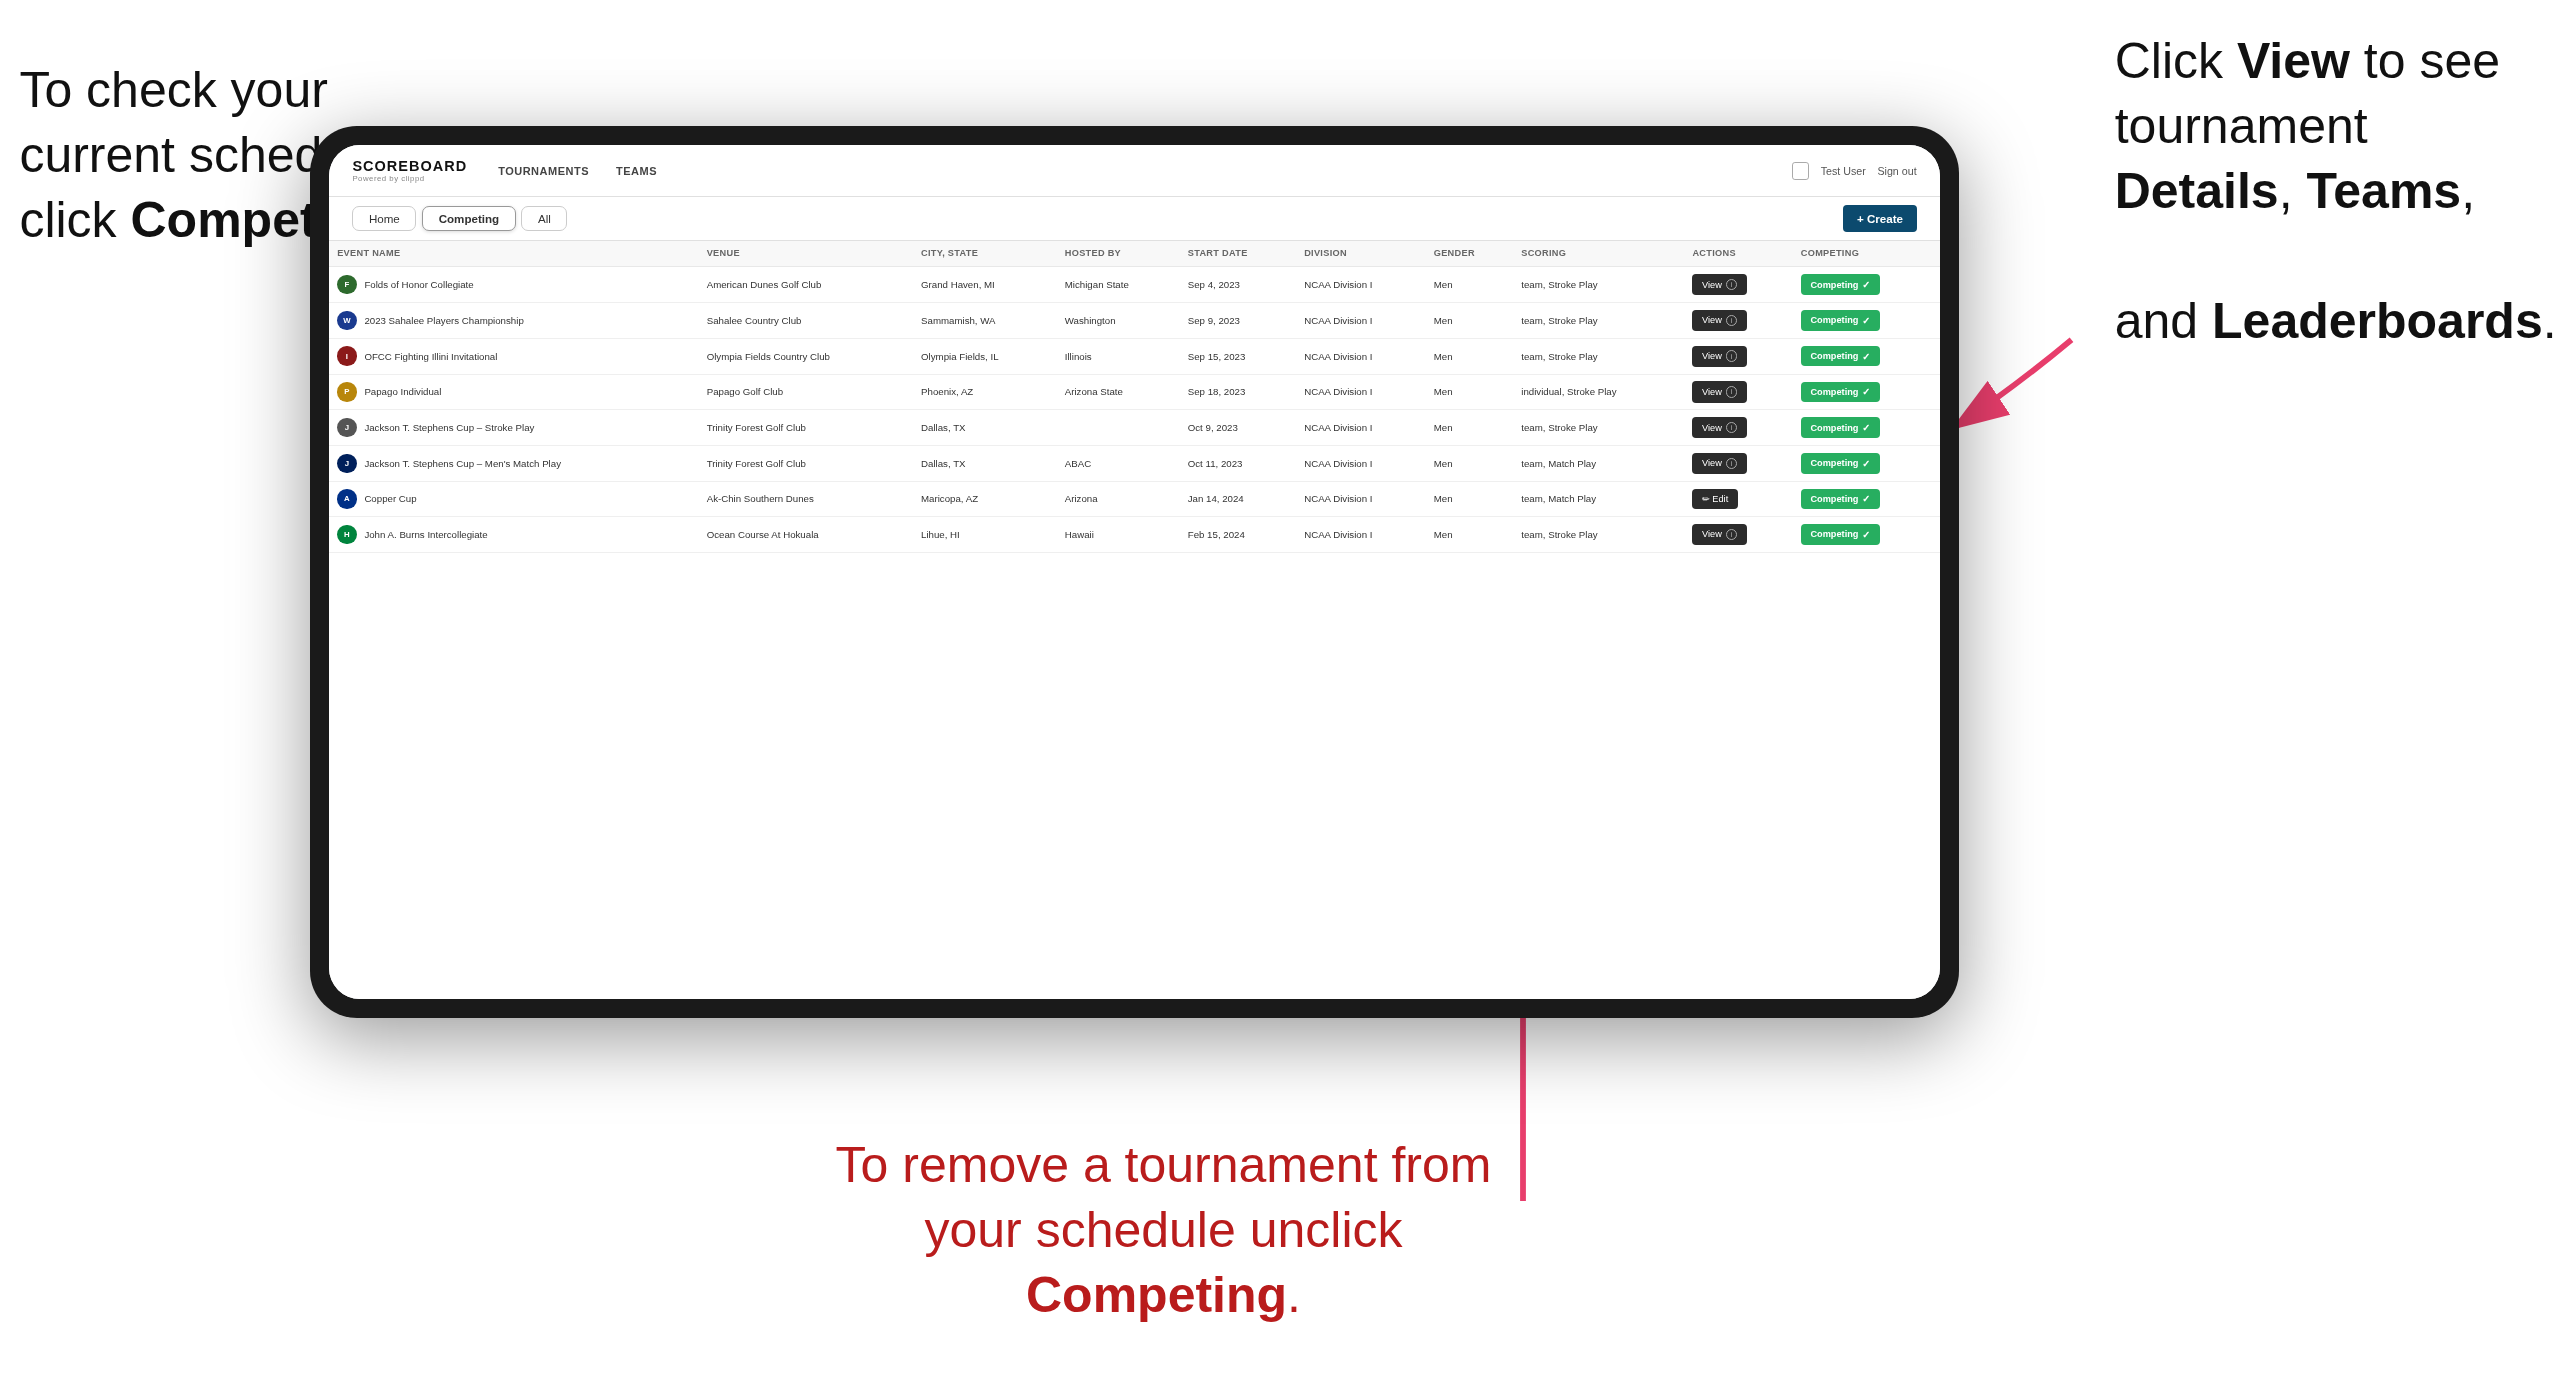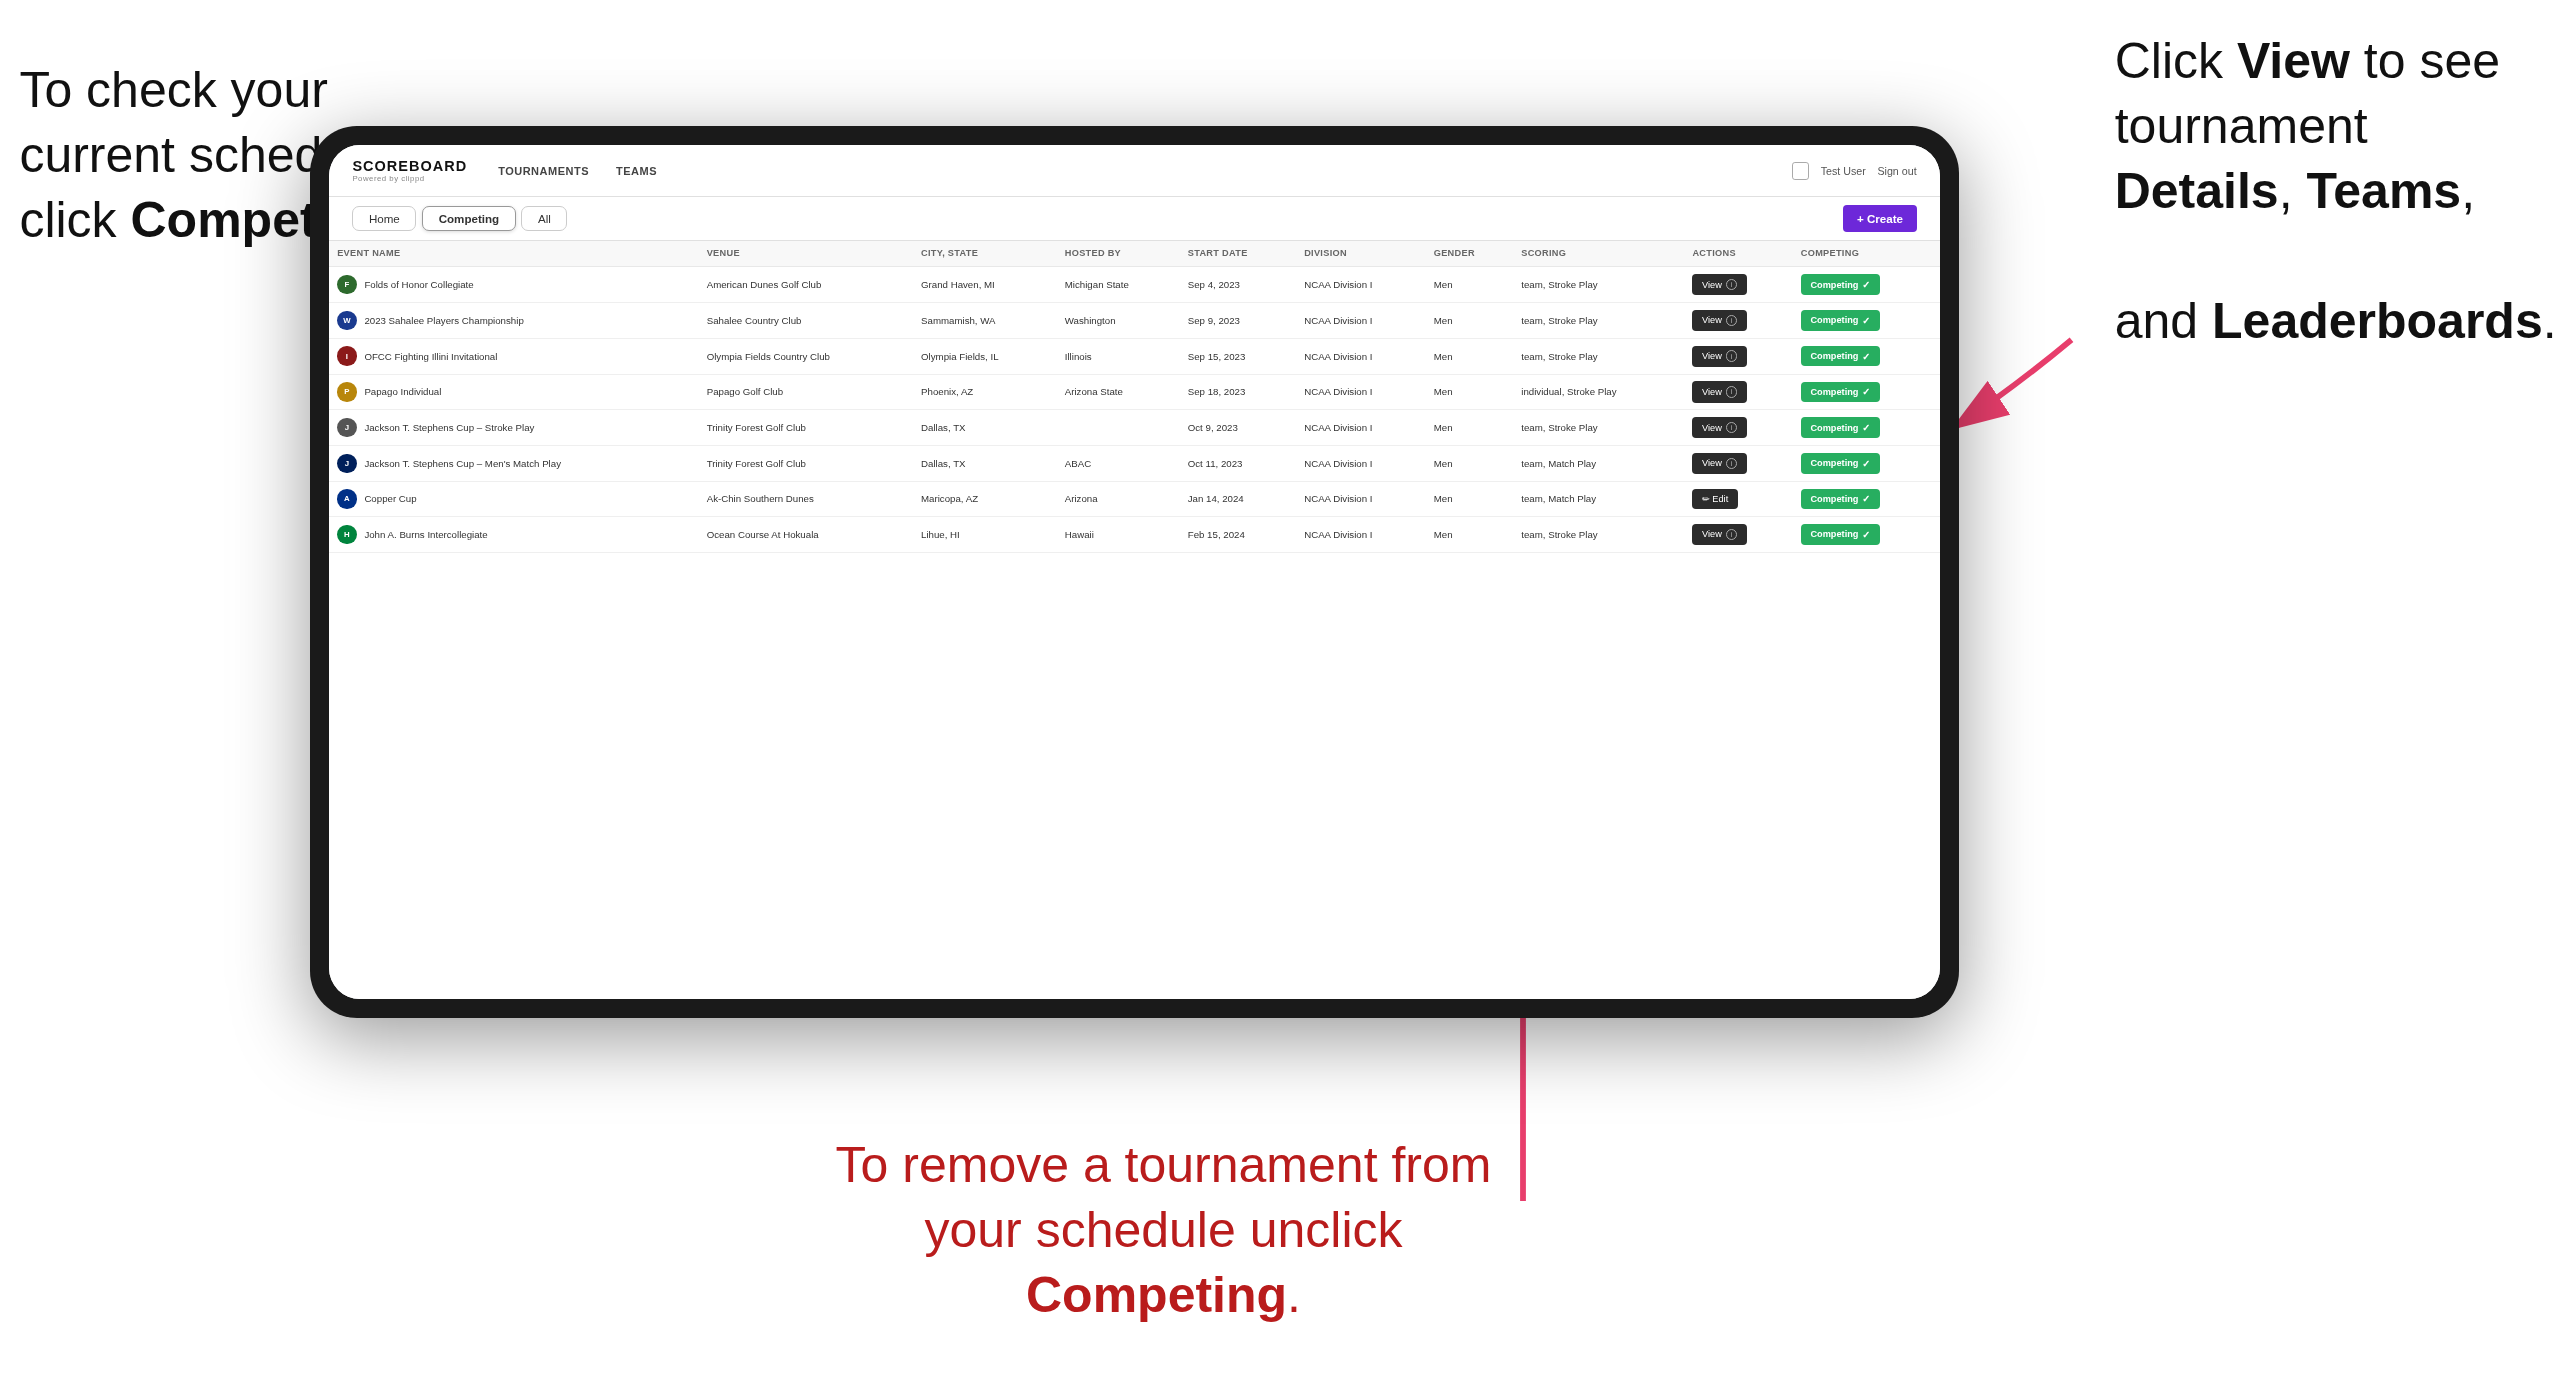--- a/index.html
+++ b/index.html
@@ -152,21 +152,21 @@
       margin-right: 5.8px;
     }
     .tab-btn.active {
       background: #fff;
       border-color: #999;
       font-weight: 600;
       box-shadow: 0 1px 3.9px rgba(0,0,0,0.15);
     }
     .create-btn {
       margin-left: auto;
-      background: #6d28d9;
+      background: #0c4a6e;
       color: #fff;
       border: none;
       border-radius: 3.9px;
       padding: 6.8px 13.6px;
       font-size: 11.6px;
       font-weight: 600;
       cursor: pointer;
     }
 
     

